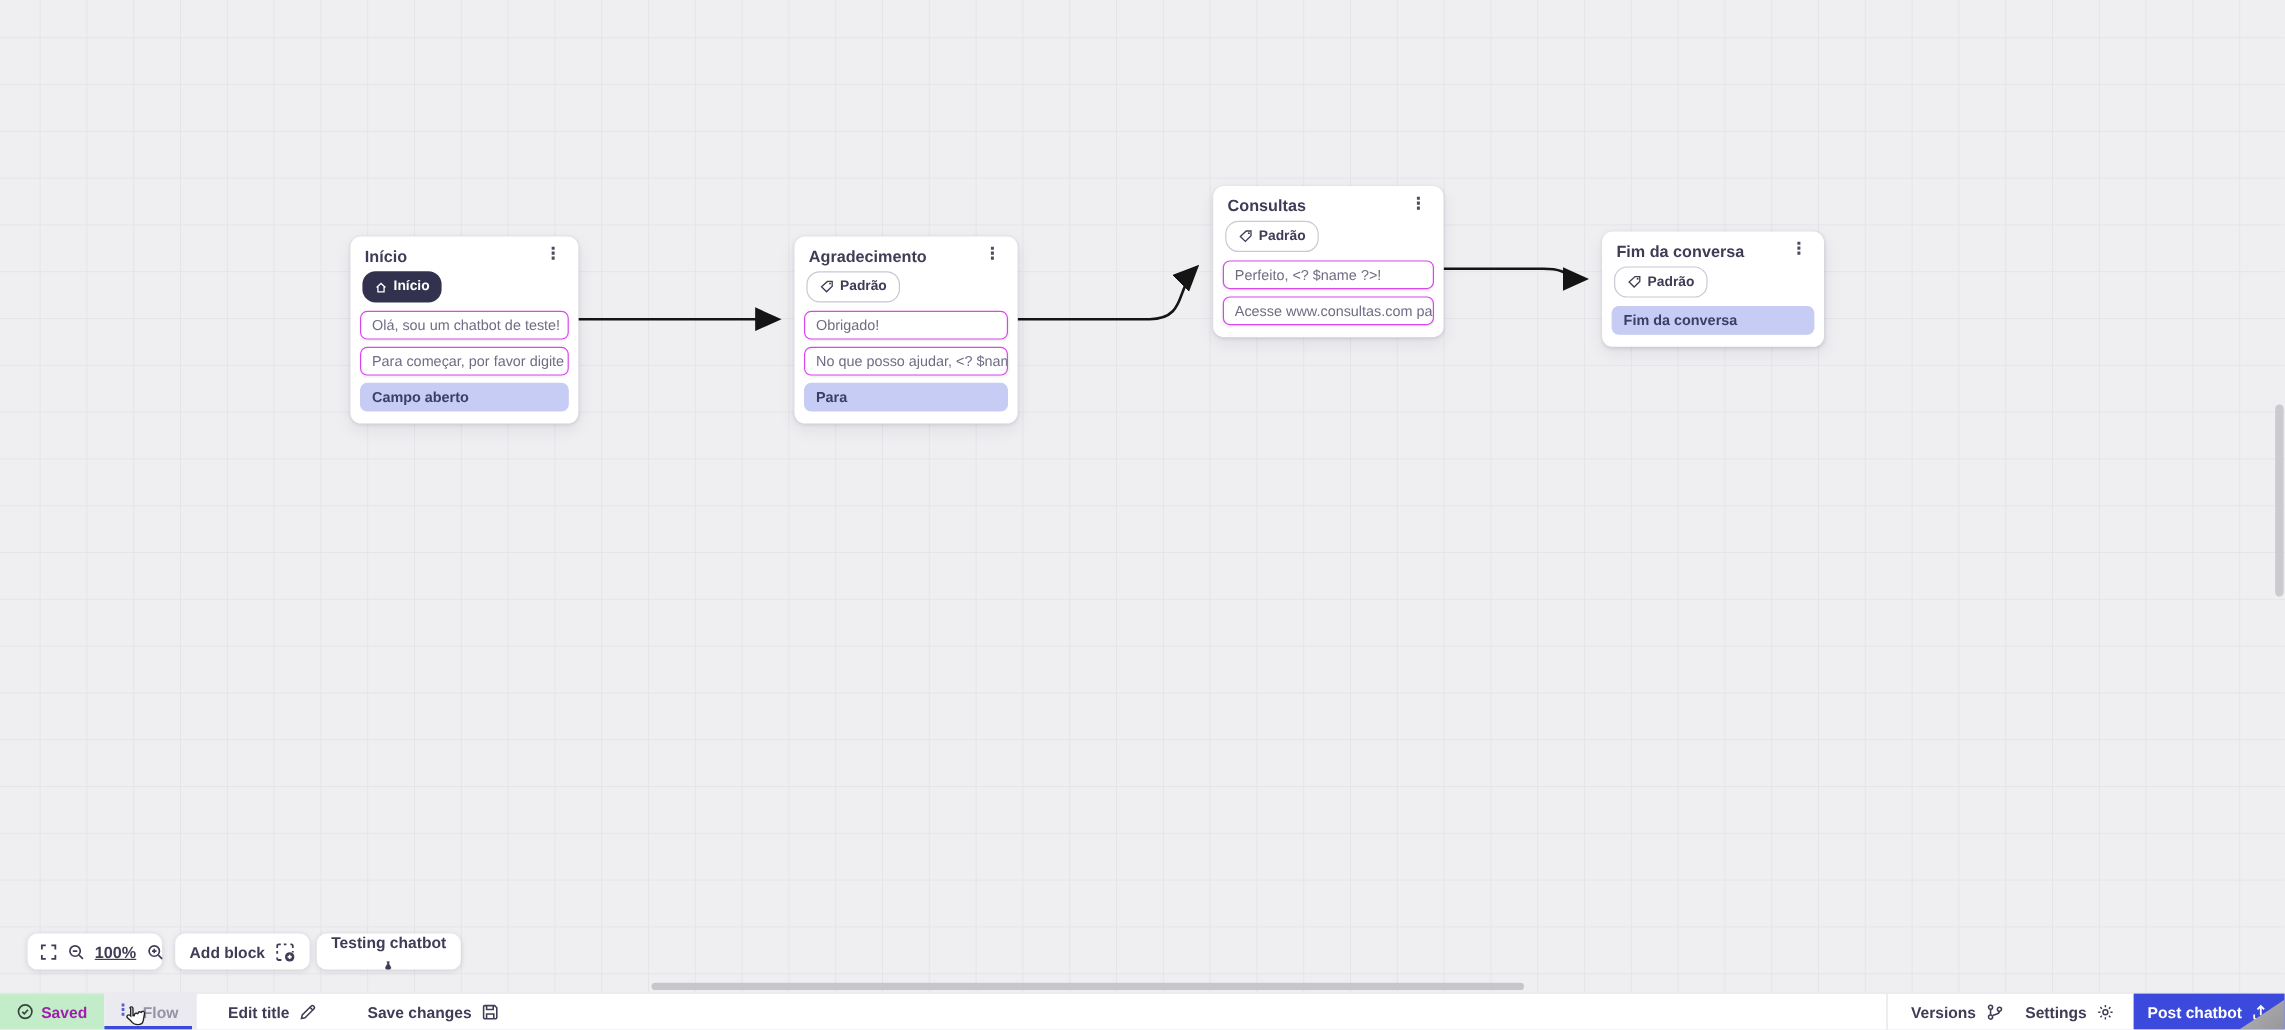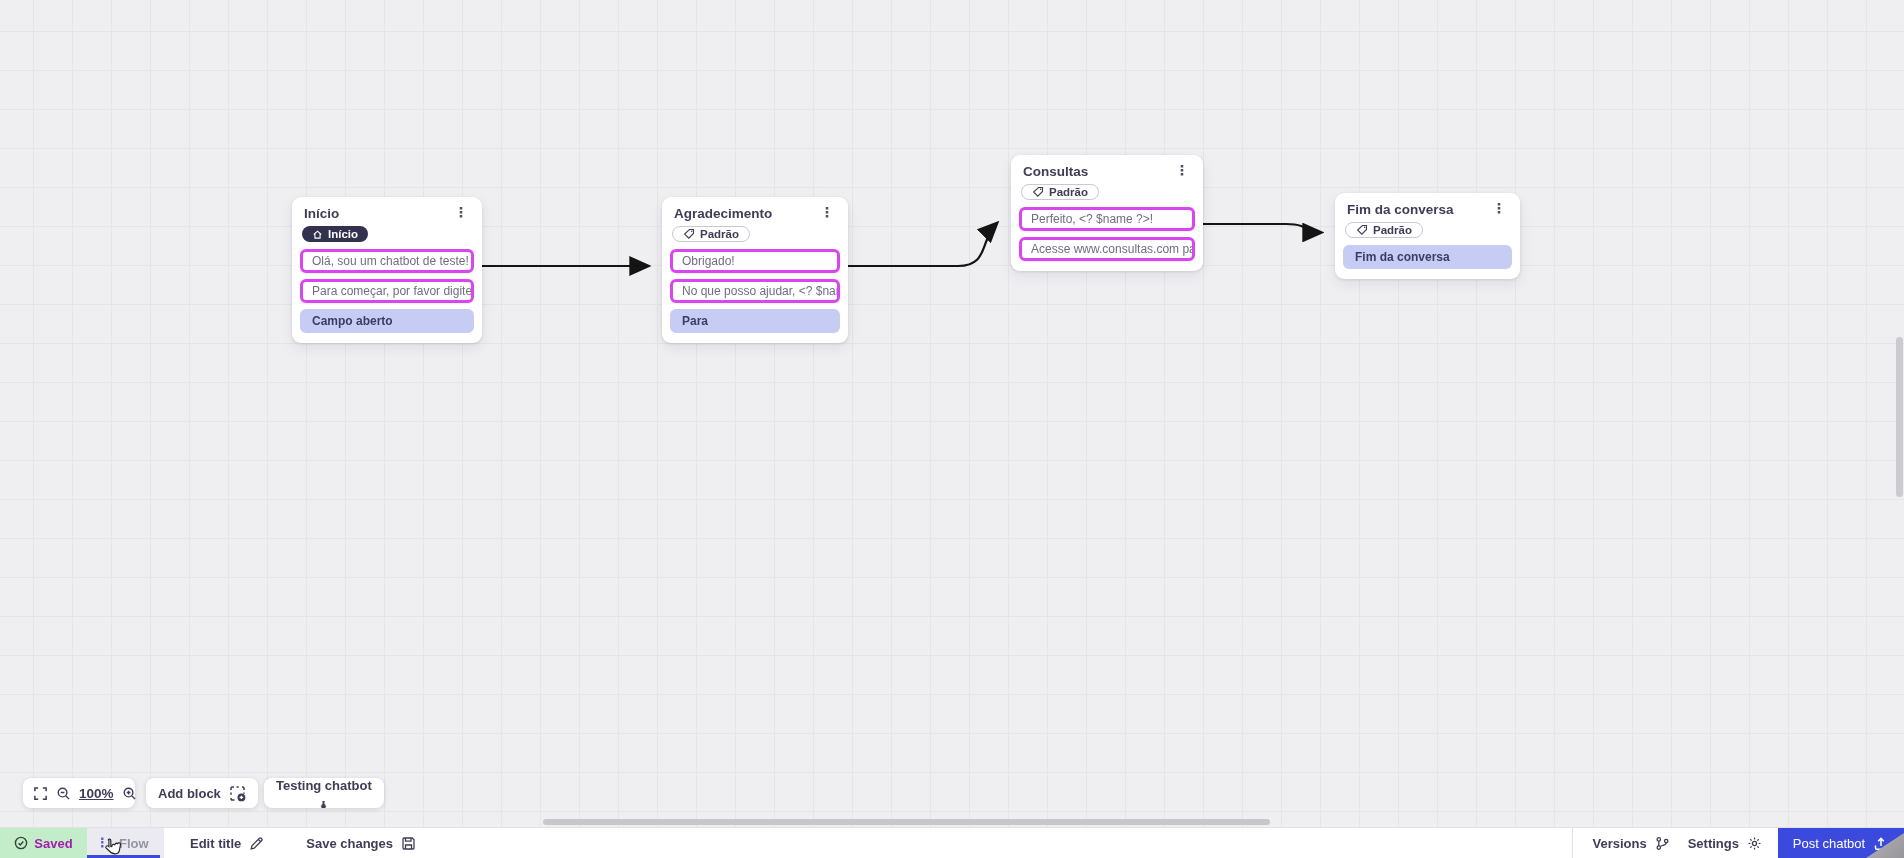--- a/index.html
+++ b/index.html
@@ -21,28 +21,28 @@
   .edges{position:absolute;left:0;top:0;width:1904px;height:827px;pointer-events:none;}
   
   .node{
     position:absolute;background:#fff;border-radius:9px;
     box-shadow:0 1px 3px rgba(30,30,60,.12),0 5px 14px rgba(30,30,60,.07);
     padding:8px 8px 10px;box-sizing:border-box;
   }
   .node-head{display:flex;justify-content:space-between;align-items:flex-start;height:16px;padding:1px 2px 0 4px;}
   .node-title{font-size:13.5px;font-weight:700;color:#3f3d56;line-height:15px;}
   .kebab{font-family:"DejaVu Sans",sans-serif;color:#4d4c60;font-size:14px;line-height:13px;font-weight:700;padding:0 4px;cursor:pointer;}
-  .badge{display:inline-flex;align-items:center;gap:5px;height:16px;padding:0 10px;border-radius:11px;
+  .badge{display:inline-flex;align-items:center;gap:5px;height:26px;padding:0 10px;border-radius:11px;
     font-size:11.5px;font-weight:700;margin:4px 0 7px 2px;box-sizing:border-box;}
   .badge.dark{background:#32324e;color:#ffffff;}
   .badge.outline{background:#fff;color:#3f3d56;border:1px solid #c9c8d3;}
   .cards{display:flex;flex-direction:column;gap:6px;}
   .card{
     height:24px;display:flex;align-items:center;padding:0 9px;
-    background:#fff;border:3px solid #d946ef;border-radius:6px;
+    background:#fff;border:1px solid #d946ef;border-radius:6px;
     box-shadow:0 1px 2px rgba(20,20,40,.08);
     font-size:12px;color:#6e6d84;white-space:nowrap;overflow:hidden;box-sizing:border-box;
   }
   .card.input{background:#c6ccf3;border-color:#c6ccf3;color:#3a3d66;font-weight:700;box-shadow:none;}
   
   .tool-card{
     position:absolute;top:778px;height:30px;background:#fff;border-radius:8px;
     box-shadow:0 1px 5px rgba(20,20,40,.14);
     display:flex;align-items:center;gap:8px;padding:0 12px;
     font-size:13px;font-weight:700;color:#3f3d56;box-sizing:border-box;cursor:pointer;
@@ -66,21 +66,21 @@
   .flow-tab .tab-label{color:#9493a4;font-weight:700;}
   .flow-tab::after{content:"";position:absolute;left:0;bottom:0;width:73px;height:3px;background:#3b49dc;}
   .sb-btn{display:flex;align-items:center;gap:8px;font-weight:700;color:#3f3d56;cursor:pointer;}
   .sb-btn.edit{margin-left:26px;}
   .sb-btn.savech{margin-left:42px;}
   .spacer{flex:1;}
   .vdiv{width:1px;height:31px;background:#e2e1e6;}
   .sb-btn.versions{margin:0 18px 0 20px;}
   .sb-btn.settings{margin-right:16px;}
   .post-btn{width:126px;height:100%;background:#3b49dc;color:#fff;display:flex;align-items:center;justify-content:center;
-    gap:8px;font-weight:400;font-size:13px;cursor:pointer;}
+    gap:8px;font-weight:700;font-size:13px;cursor:pointer;}
   
   .cursor{position:absolute;left:103px;top:838px;z-index:70;pointer-events:none;}
   .corner-wedge{
     position:absolute;right:0;bottom:0;width:38px;height:25px;z-index:60;
     background:linear-gradient(135deg,#b3b3b7,#97979b);
     clip-path:polygon(100% 0,100% 100%,0 100%);pointer-events:none;
   }
 </style>
 </head>
 <body>

